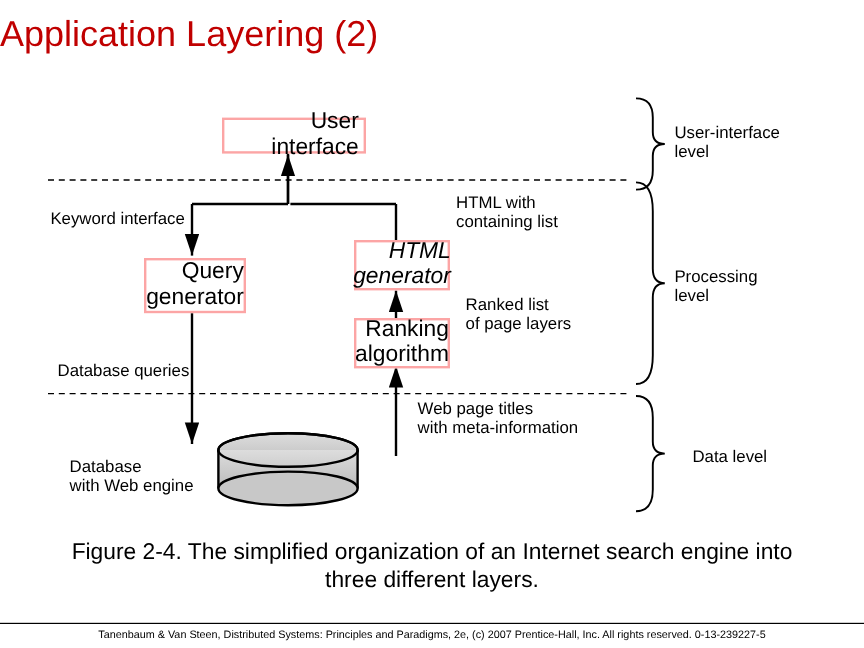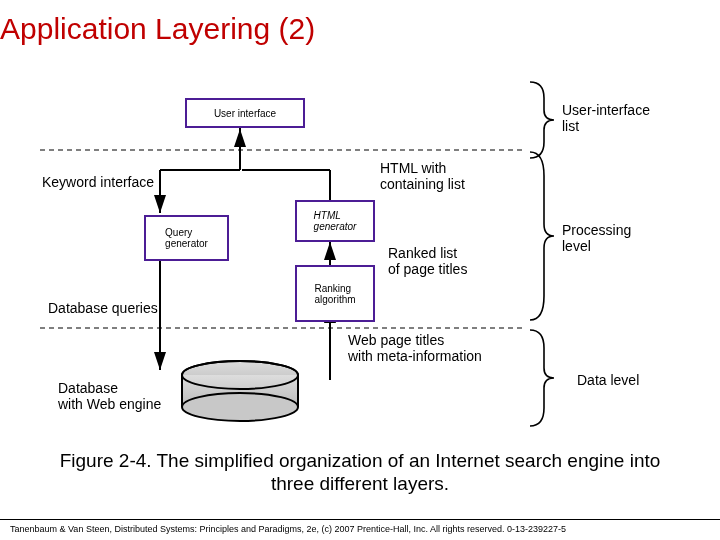--- a/index.html
+++ b/index.html
@@ -34,33 +34,34 @@
     position: absolute;
     bottom: 6px;
     left: 0;
     width: 100%;
     font-size: 9px;
     color: #000;
     padding: 0 10px;
     box-sizing: border-box;
     border-top: 1px solid #000;
     padding-top: 4px;
+    text-align: center;
   }
   .diagram {
     position: absolute;
     top: 70px;
     left: 30px;
     width: 660px;
     height: 370px;
   }
   .box {
     position: absolute;
-    border: 2px solid #4c1d95;
-    font-size: 10px;
-    text-align: left;
+    border: 2px solid #fca5a5;
+    font-size: 19px;
+    text-align: right;
     display: flex;
     align-items: center;
     justify-content: center;
     padding: 2px 4px;
     box-sizing: border-box;
     background: #fff;
     line-height: 1.1;
   }
   .lbl {
     position: absolute;
@@ -118,41 +119,41 @@
   <ellipse cx="210" cy="337" rx="58" ry="14" fill="#c8c8c8" class="cyl-bot"></ellipse>
   <ellipse cx="210" cy="305" rx="58" ry="14" fill="none" stroke="#000" stroke-width="2"></ellipse>
 
 </svg>
 
 <div class="box" style="left:185px; top:98px; width:120px; height:30px;">User interface</div>
 
 <div class="box" style="left:295px; top:200px; width:80px; height:42px; white-space:pre-line;font-style:italic;">HTML
 generator</div>
 
-<div class="box" style="left:120px; top:215px; width:85px; height:46px; white-space:pre-line;margin-left:24px;">Query
+<div class="box" style="left:120px; top:215px; width:85px; height:46px; white-space:pre-line;">Query
 generator</div>
 
-<div class="box" style="left:295px; top:265px; width:80px; height:57px; white-space:pre-line;">Ranking
+<div class="box" style="left:295px; top:265px; width:80px; height:42px; white-space:pre-line;">Ranking
 algorithm</div>
 
 <div class="lbl" style="left:562px; top:102px; white-space:pre-line;">User-interface
-list</div>
+level</div>
 
 <div class="lbl" style="left:562px; top:222px; white-space:pre-line;">Processing
 level</div>
 
 <div class="lbl" style="left:562px; top:372px;margin-left:15px;">Data level</div>
 
 <div class="lbl" style="left:42px; top:174px;">Keyword interface</div>
 
 <div class="lbl" style="left:380px; top:160px; white-space:pre-line;">HTML with
 containing list</div>
 
 <div class="lbl" style="left:388px; top:245px; white-space:pre-line;">Ranked list
-of page titles</div>
+of page layers</div>
 
 <div class="lbl" style="left:48px; top:300px;">Database queries</div>
 
 <div class="lbl" style="left:348px; top:332px; white-space:pre-line;">Web page titles
 with meta-information</div>
 
 <div class="lbl" style="left:58px; top:380px; white-space:pre-line;">Database
 with Web engine</div>
 
 <div class="caption">Figure 2-4. The simplified organization of an Internet search engine into three different layers.</div>

